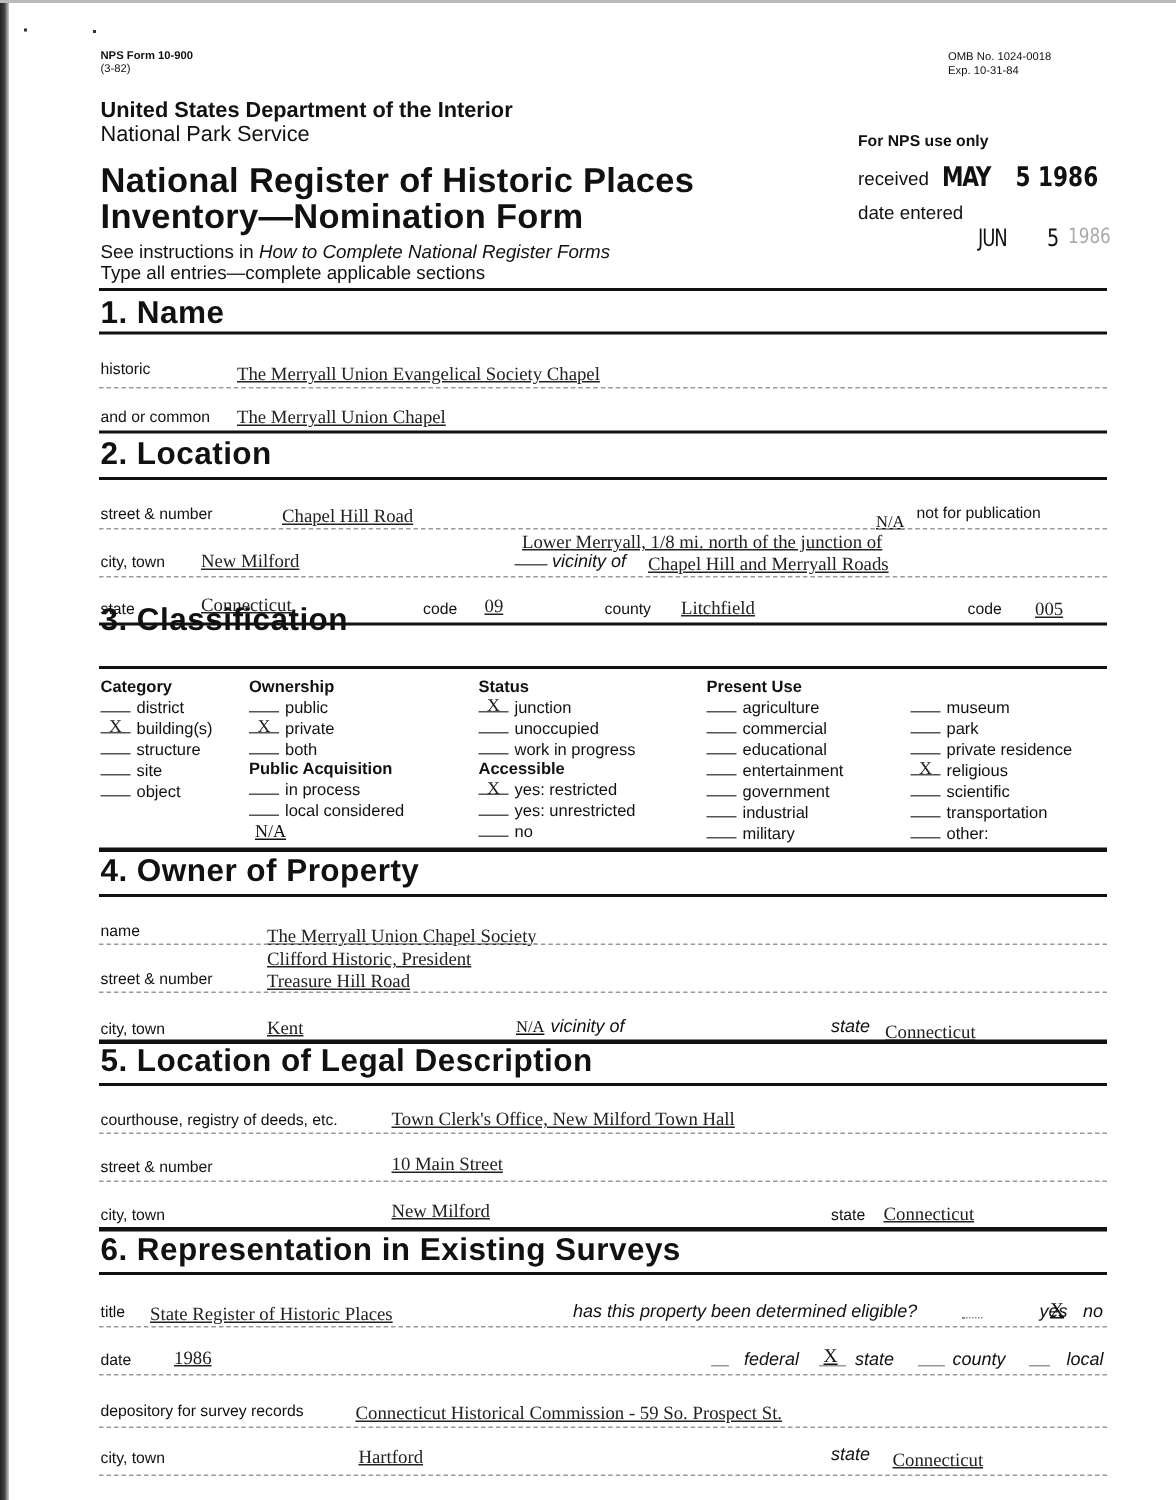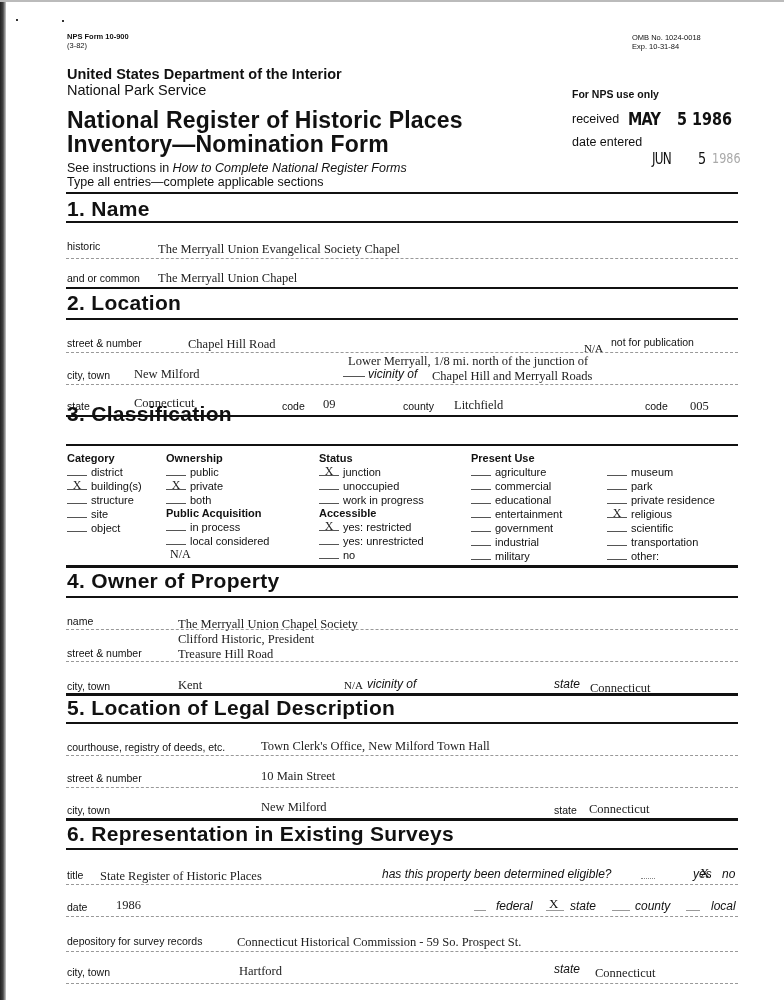--- a/index.html
+++ b/index.html
@@ -6,21 +6,21 @@
   body {
     width: 784px; height: 1000px; position: relative; overflow: hidden;
     font-family: "Liberation Sans", sans-serif; color: #111;
   }
   .page-edge { position: absolute; left: 0; top: 0; width: 6px; height: 1000px;
     background: linear-gradient(to right, #222 0, #444 3px, #ccc 6px); }
   .top-line { position: absolute; left: 0; top: 0; width: 784px; height: 2px; background: #bbb; }
   .speck { position: absolute; width: 2px; height: 2px; background: #333; }
   .abs { position: absolute; }
   .sans { font-family: "Liberation Sans", sans-serif; }
-  .serif-type { font-family: "Liberation Serif", "DejaVu Serif", serif; }
+  .serif-type { font-family: "Liberation Serif", "DejaVu Serif", serif; text-decoration: underline; }
   .tiny { font-size: 7.5px; line-height: 9px; font-weight: bold; }
   .dept { font-size: 14.5px; font-weight: bold; line-height: 17px; }
   .big-title { font-size: 23px; font-weight: 900; line-height: 27px; letter-spacing: 0.2px; }
   .instr { font-size: 12.5px; line-height: 14px; }
   .instr i { font-style: italic; }
   .sec-title { font-size: 21px; font-weight: 900; line-height: 24px; letter-spacing: 0.3px; }
   .rule { position: absolute; left: 66px; width: 672px; height: 2px; background: #111; }
   .rule.thick { height: 3px; }
   .dash { position: absolute; height: 0; border-top: 1px dashed #999; }
   .label { font-size: 10.5px; line-height: 12px; }

